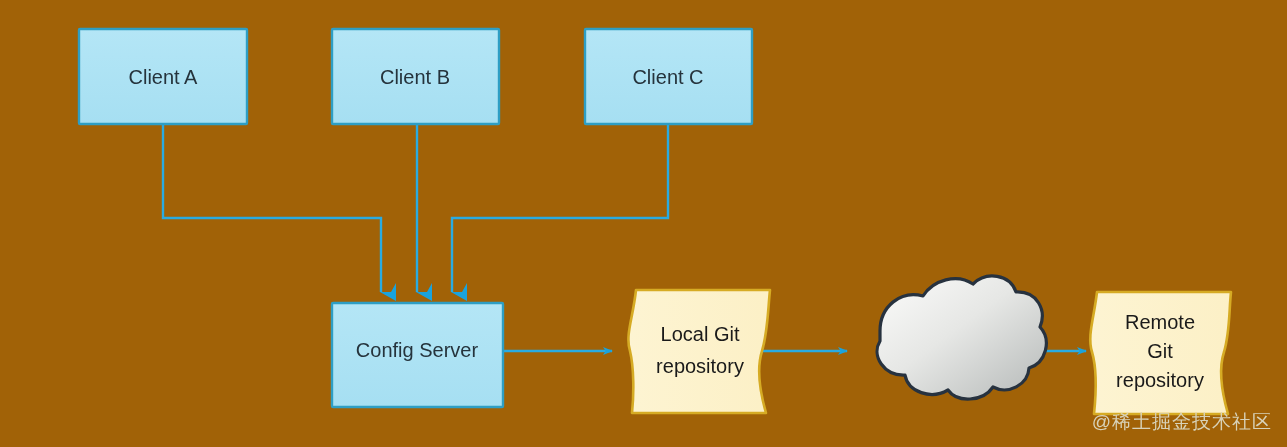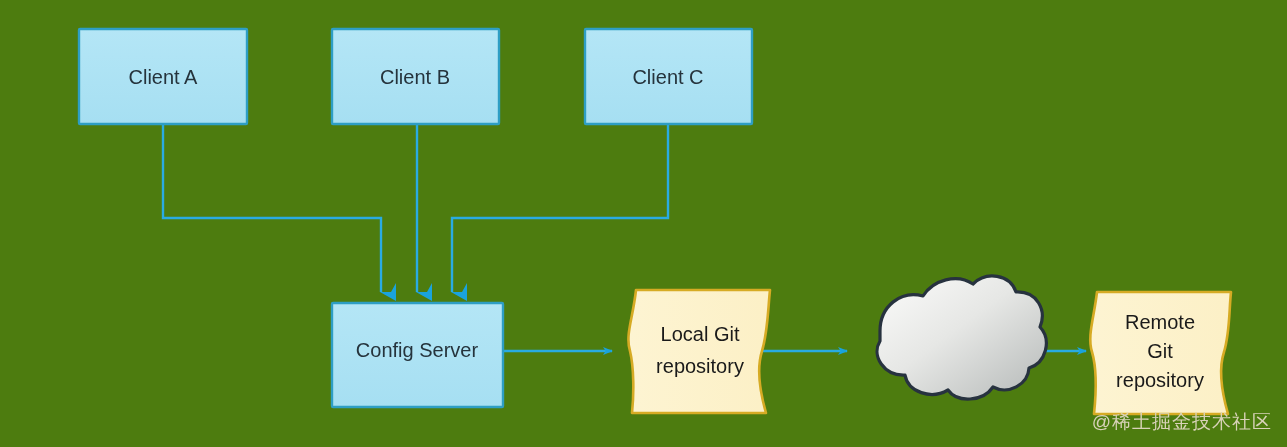--- a/index.html
+++ b/index.html
@@ -7,21 +7,21 @@
     padding: 0;
     background: #ffffff;
   }
   body {
     font-family: "Liberation Sans", sans-serif;
   }
   #canvas {
     position: relative;
     width: 1287px;
     height: 447px;
-    background: #4d7c0f;
+    background: #a16207;
     overflow: hidden;
   }
   #diagram-svg {
     position: absolute;
     left: 0;
     top: 0;
     width: 1287px;
     height: 447px;
     display: block;
   }

